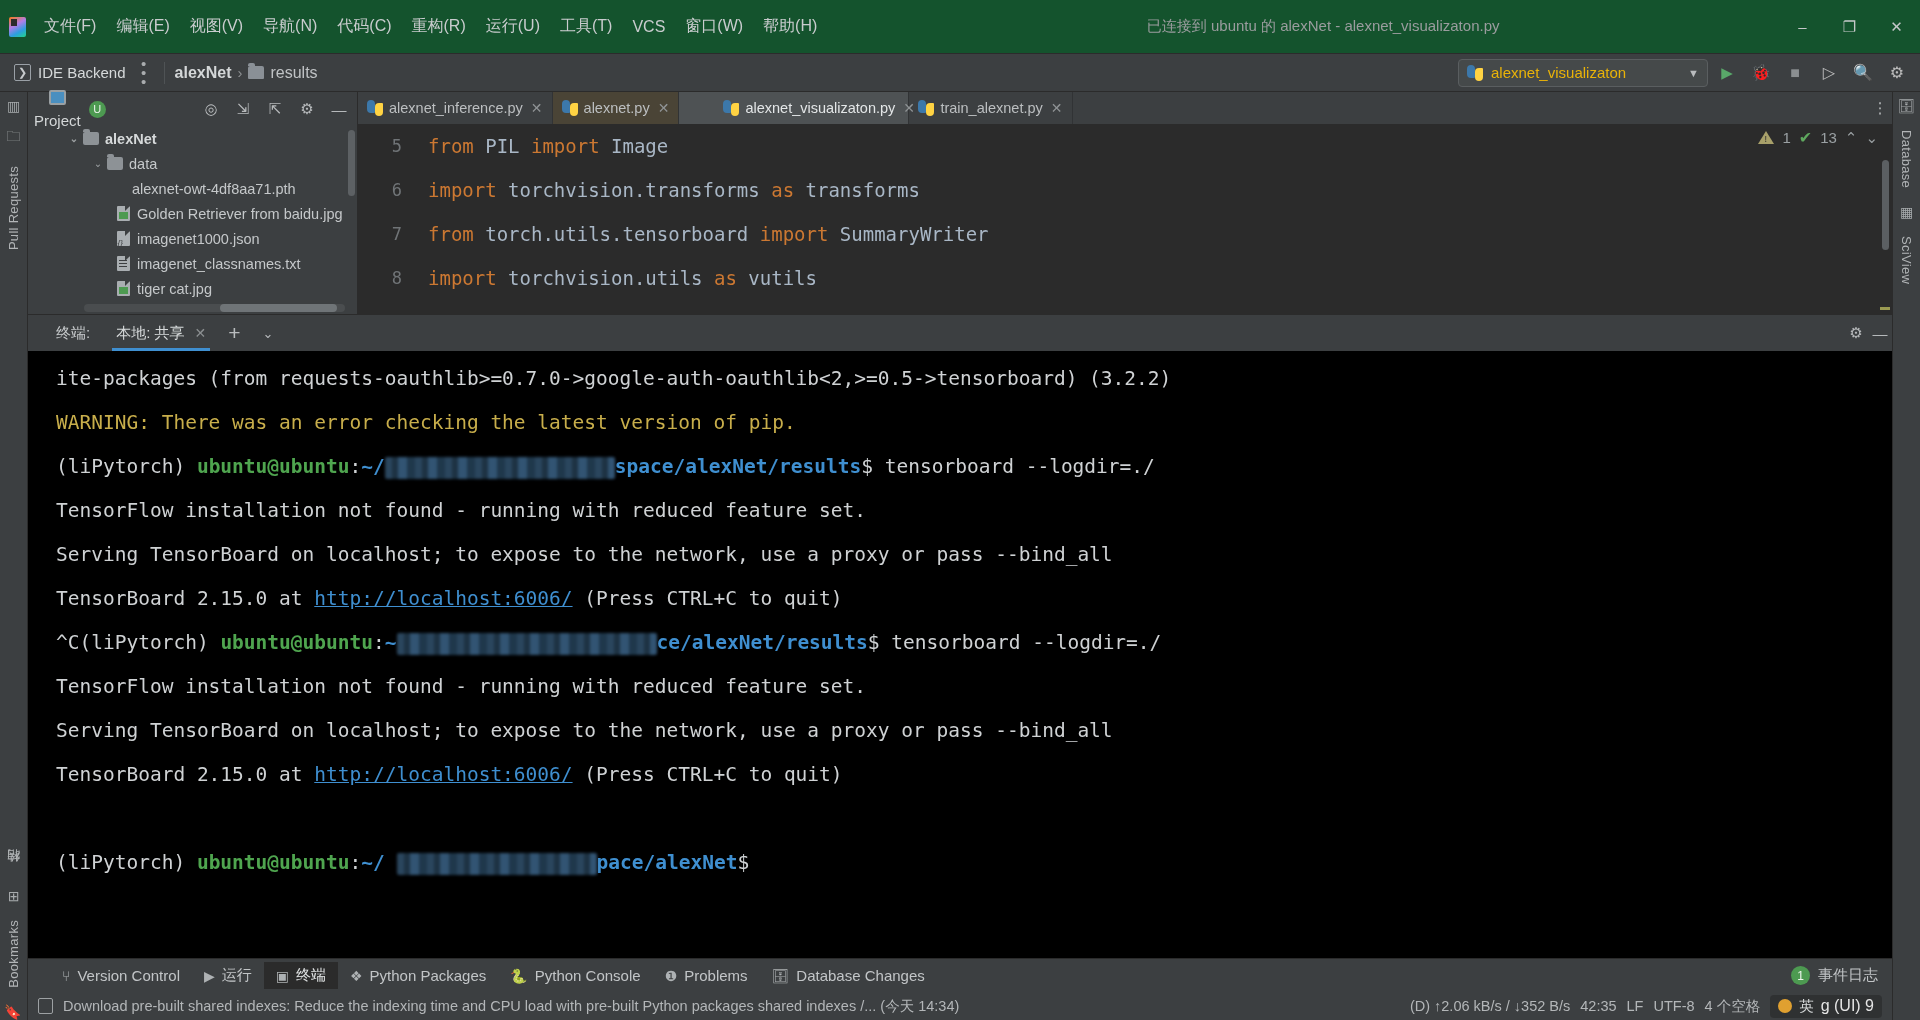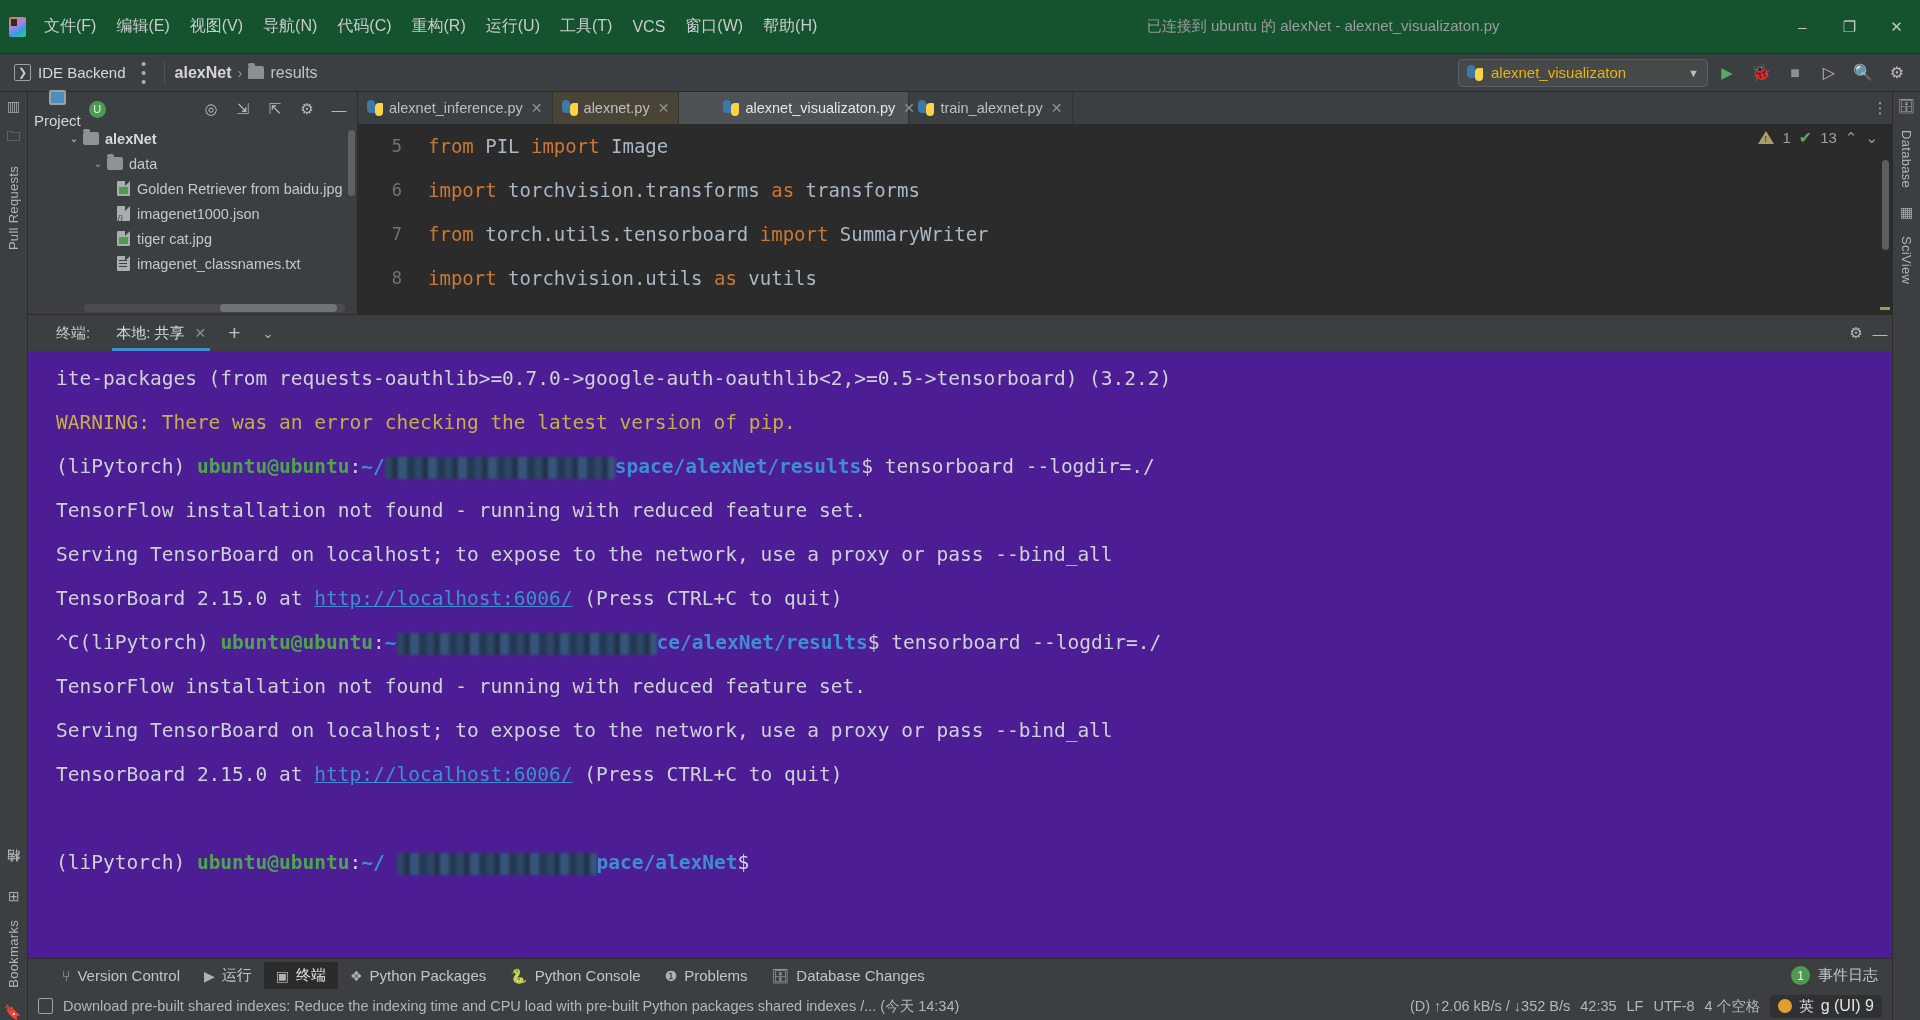--- a/index.html
+++ b/index.html
@@ -171,21 +171,21 @@
     position: relative; display: flex; align-items: center; gap: 10px; padding: 0 10px; height: 36px;
     font-size: 15px; color: #d7dadb;
   }
   .term-tab .x { color: #8b8f91; font-size: 14px; }
   .term-tab .underline { position: absolute; left: 6px; right: 6px; bottom: 0; height: 3px; background: #3f8fd0; }
   .term-head .plus { font-size: 21px; color: #b9bcbe; padding: 0 12px; }
   .term-head .dn { font-size: 13px; color: #b9bcbe; padding: 0 10px; }
   .term-head .sp { flex: 1; }
 
   .term-body {
-    flex: 1; background: #4c1d95; font-family: "DejaVu Sans Mono", monospace; font-size: 19.5px;
+    flex: 1; background: #000000; font-family: "DejaVu Sans Mono", monospace; font-size: 19.5px;
     line-height: 44px; color: #cfd2d4; padding: 6px 0 0 28px; overflow: hidden; white-space: pre;
   }
   .t-warn { color: #c8ae4b; }
   .t-green { color: #4fa54f; font-weight: bold; }
   .t-blue { color: #3f8fd0; font-weight: bold; }
   .t-link { color: #3f8fd0; text-decoration: underline; }
   .redact {
     display: inline-block; vertical-align: middle; height: 22px; border-radius: 2px;
     background: repeating-linear-gradient(90deg,#2d4a63 0 7px,#1f3547 7px 13px,#35597a 13px 22px,#213b50 22px 30px);
     filter: blur(1.4px); opacity: .95;
@@ -324,43 +324,46 @@
                 </span>
               <span>alexNet</span>
             </div>
             <div class="tree-row" style="padding-left:62px">
               <span class="tw">⌄</span>
               <span class="ficon">
                   <i class="folder"></i>
                 </span>
               <span>data</span>
             </div>
+            <div class="tree-row" style="padding-left:104px">
+              <span>alexnet-owt-4df8aa71.pth</span>
+            </div>
             <div class="tree-row" style="padding-left:86px">
               <span class="ficon">
                   <i class="doc img"></i>
                 </span>
               <span>Golden Retriever from baidu.jpg</span>
             </div>
             <div class="tree-row" style="padding-left:86px">
               <span class="ficon">
                   <i class="doc json"></i>
                 </span>
               <span>imagenet1000.json</span>
             </div>
             <div class="tree-row" style="padding-left:86px">
               <span class="ficon">
-                  <i class="doc img"></i>
-                </span>
-              <span>tiger cat.jpg</span>
+                  <i class="doc txt"></i>
+                </span>
+              <span>imagenet_classnames.txt</span>
             </div>
             <div class="tree-row" style="padding-left:86px">
               <span class="ficon">
-                  <i class="doc txt"></i>
-                </span>
-              <span>imagenet_classnames.txt</span>
+                  <i class="doc img"></i>
+                </span>
+              <span>tiger cat.jpg</span>
             </div>
             <div class="tree-scroll"></div>
             <div class="tree-hscroll">
                 <i></i>
               </div>
           </div>
         </div>
 
         <div class="editor-col">
           <div class="tabs-row">

